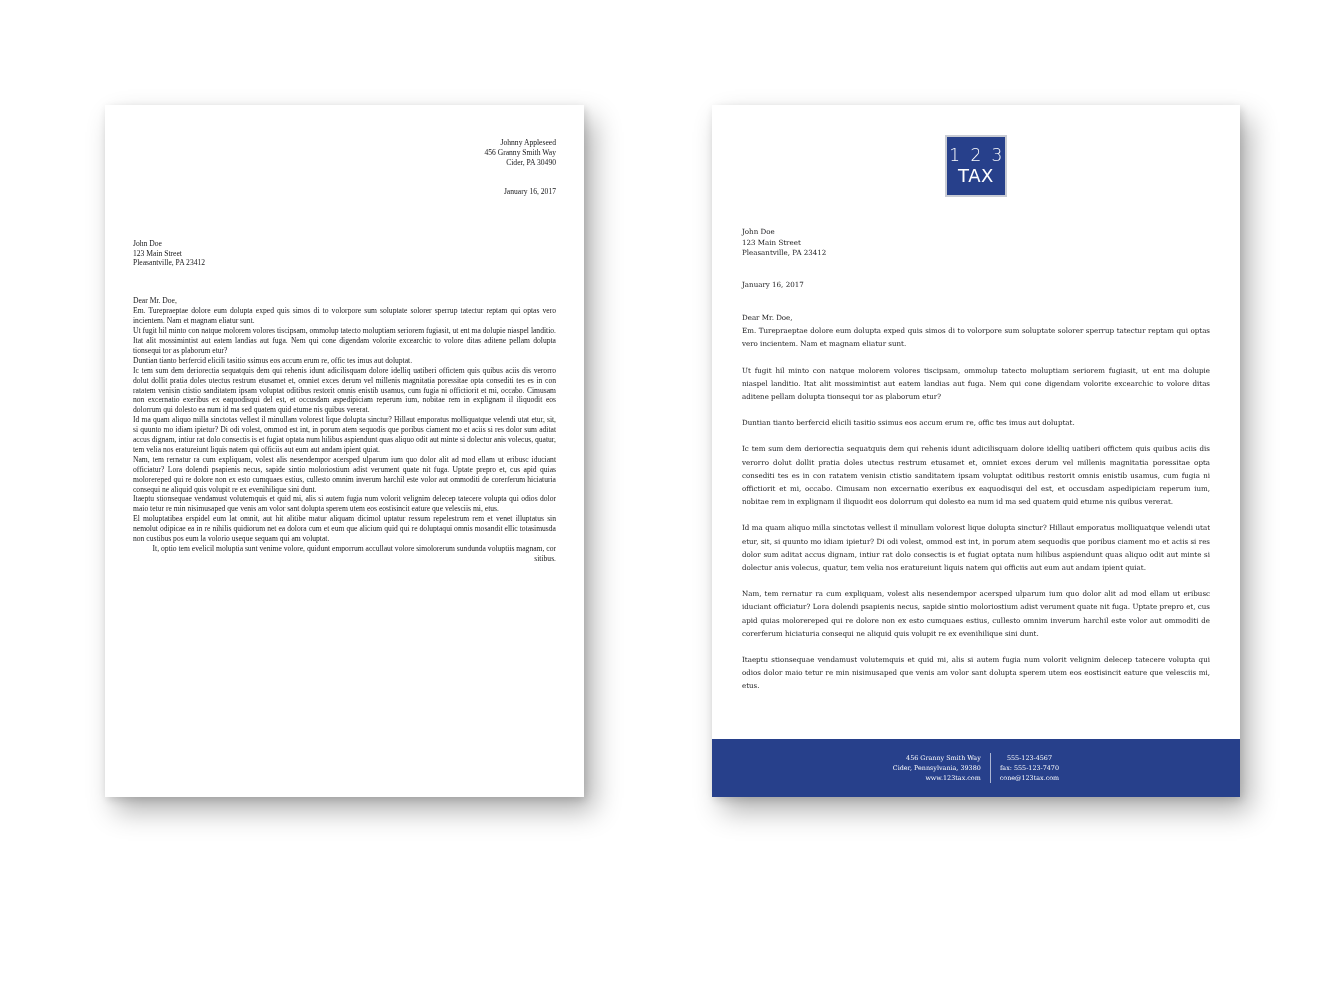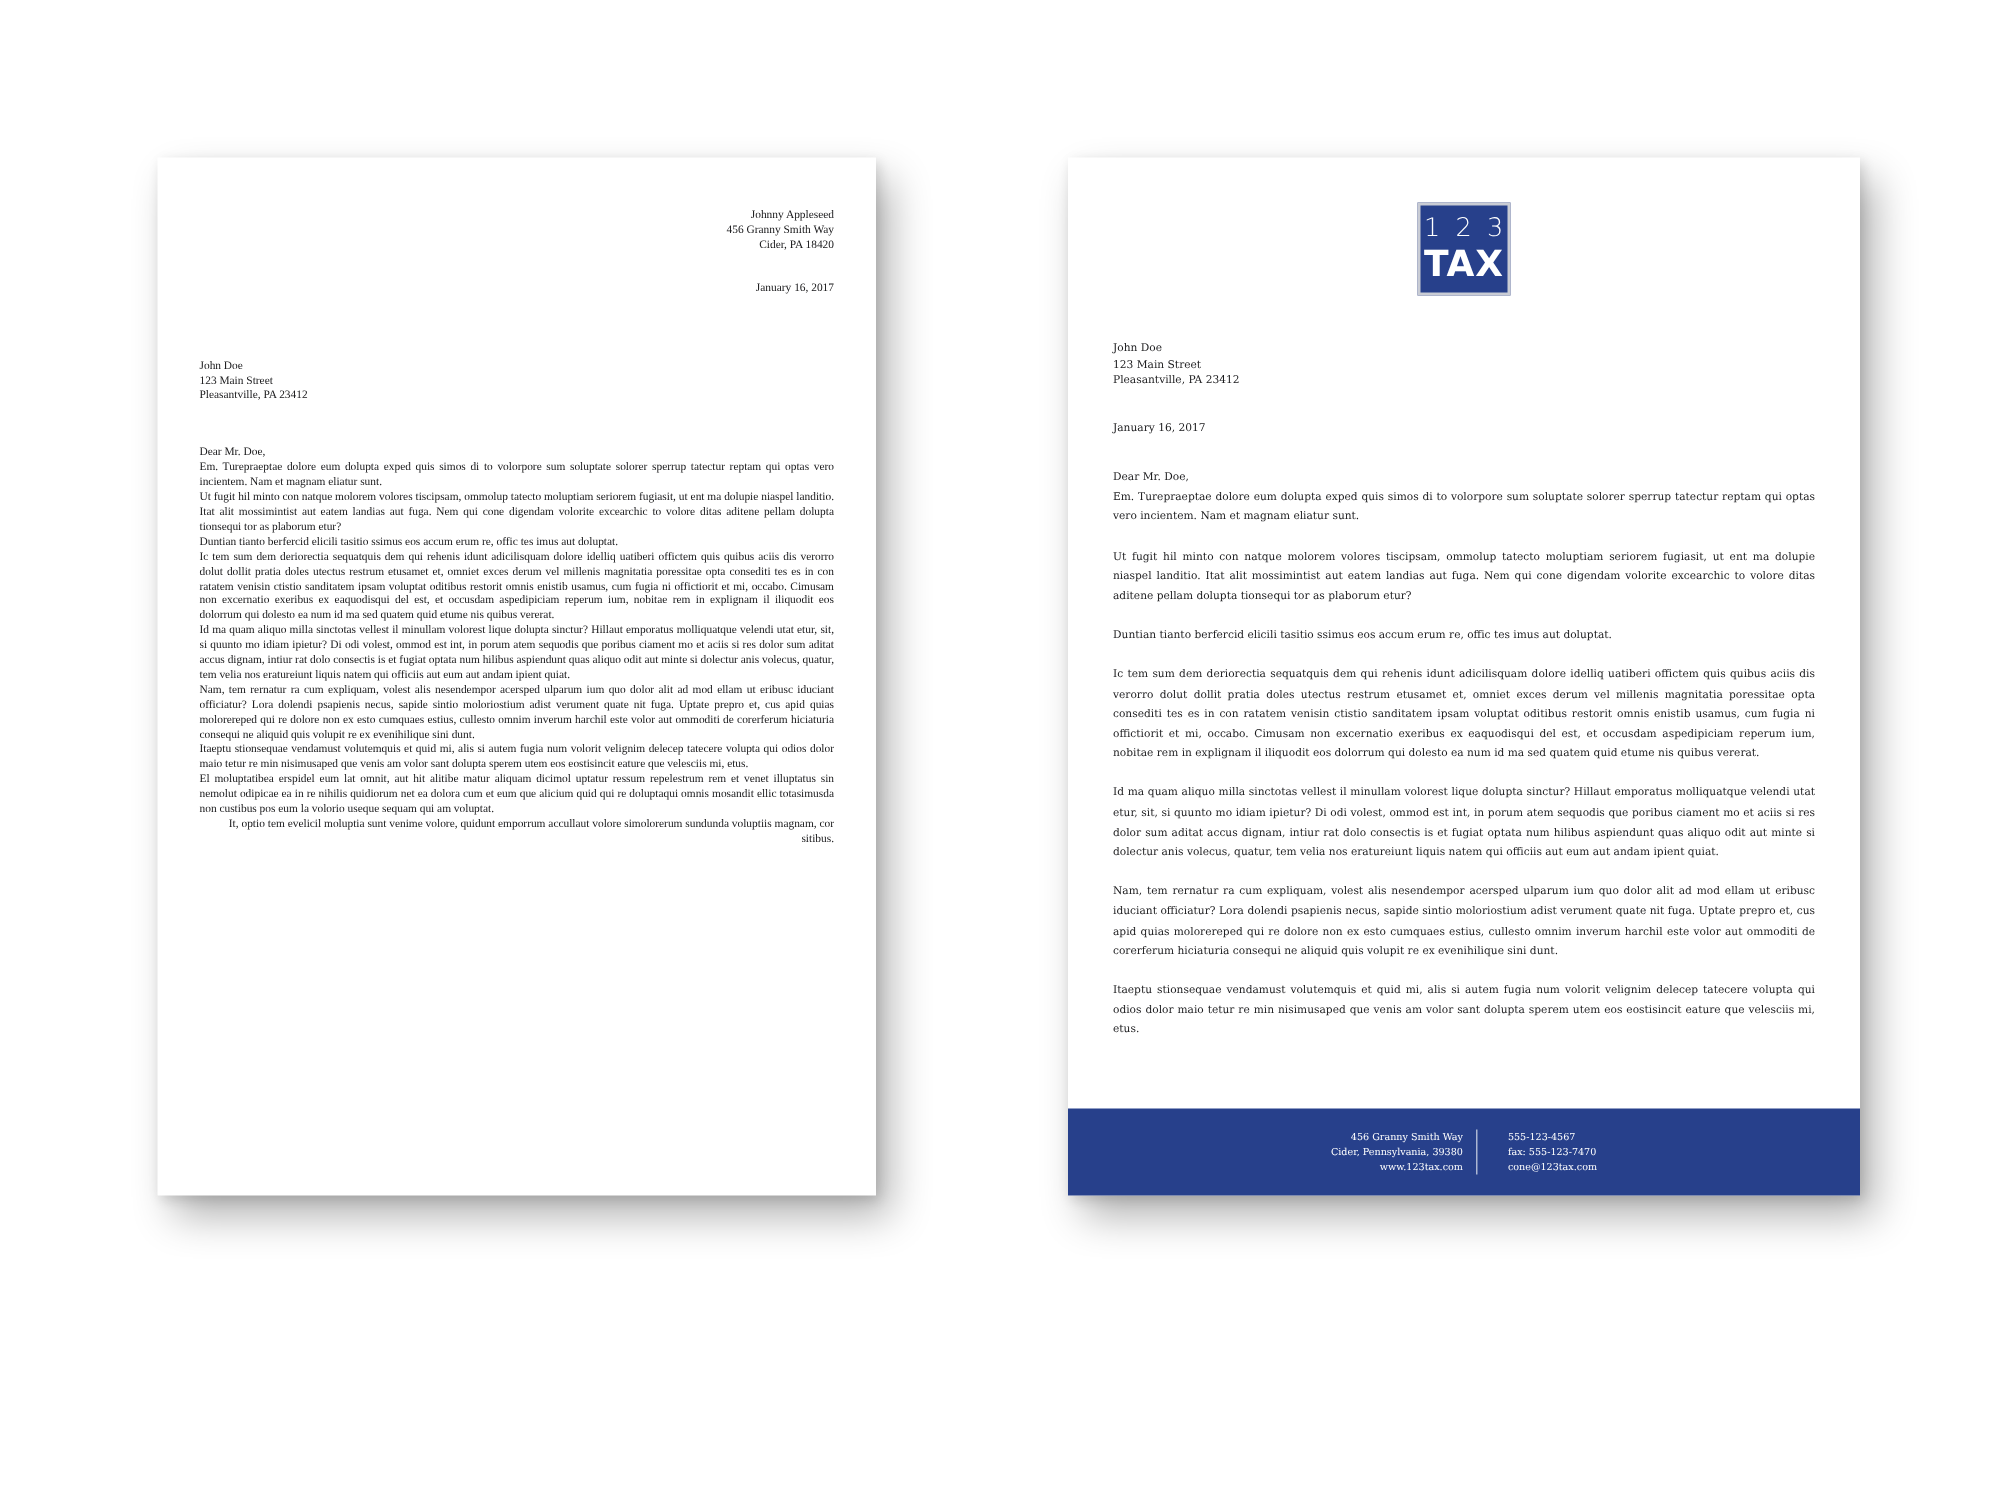--- a/index.html
+++ b/index.html
@@ -120,22 +120,22 @@
     line-height: 1;
   }
   .logo .logo-123 {
     font-size: 17px;
     font-weight: 300;
     letter-spacing: 2.4px;
     margin-bottom: 3px;
     padding-left: 2px;
   }
   .logo .logo-tax {
-    font-size: 24px;
-    font-weight: 700;
+    font-size: 18px;
+    font-weight: 400;
     letter-spacing: 0.6px;
   }
 
   .brand-body .recipient { text-align: left; line-height: 10.6px; }
   .brand-body .date-line { text-align: left; margin-top: 19px; }
   .brand-body .salutation { text-align: left; margin-top: 20px; }
   .brand-body p.body-par {
     margin: 0 0 13px 0;
     text-align: justify;
     hyphens: auto;
@@ -164,37 +164,37 @@
   }
   .footer-col-a {
     text-align: right;
     padding-right: 9px;
   }
   .footer-divider {
     width: 1px;
     background: rgba(255,255,255,0.62);
   }
   .footer-col-b {
-    text-align: left;
-    padding-left: 20px;
+    text-align: center;
+    padding-left: 9px;
   }
   .footer-inner div { white-space: nowrap; }
 </style>
 </head>
 <body>
 
 <div class="stage">
 
   <div class="page page-left">
     <div class="doc-plain">
 
       <div class="sender">
         <div>Johnny Appleseed</div>
         <div>456 Granny Smith Way</div>
-        <div>Cider, PA 18420</div>
+        <div>Cider, PA 30490</div>
       </div>
 
       <div class="date-right">January 16, 2017</div>
 
       <div class="recipient">
         <div>John Doe</div>
         <div>123 Main Street</div>
         <div>Pleasantville, PA 23412</div>
       </div>
 

